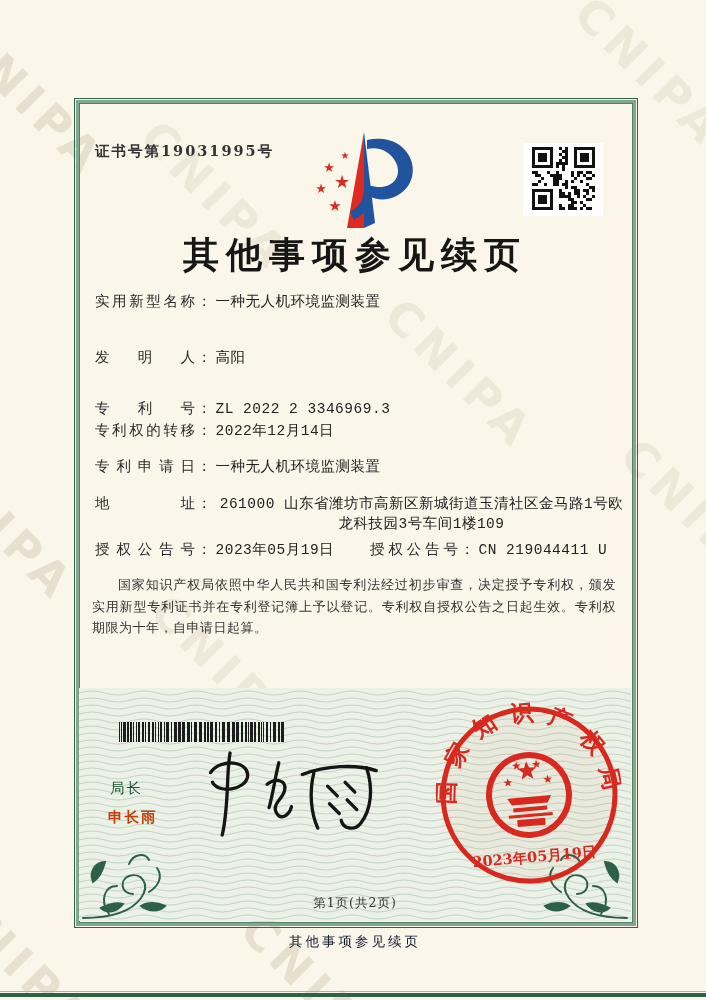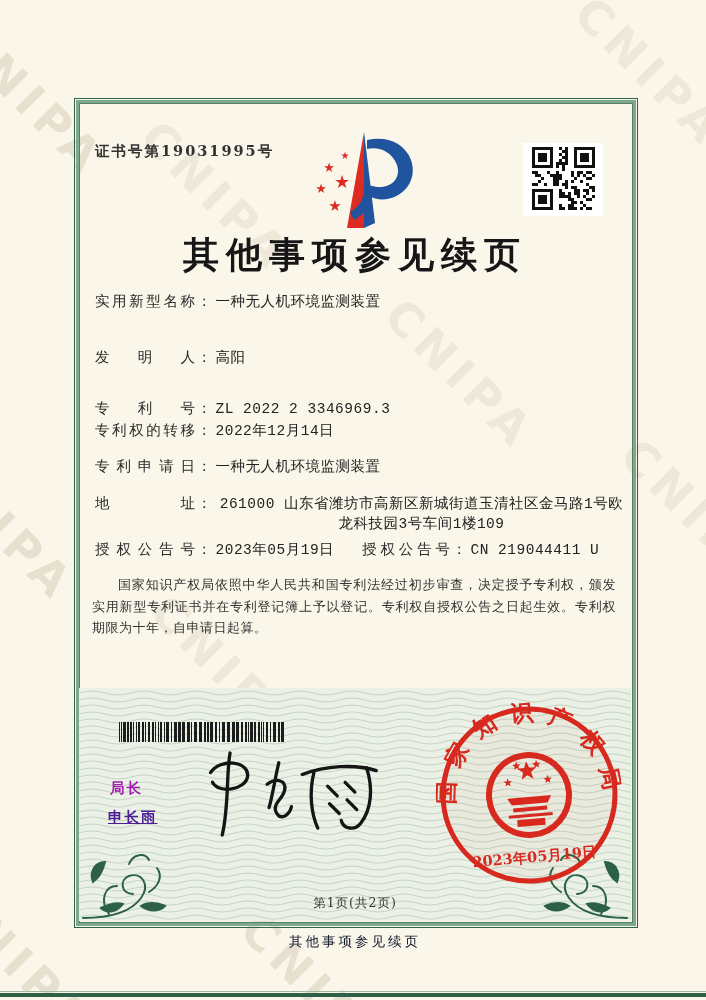--- a/index.html
+++ b/index.html
@@ -22,36 +22,36 @@
   .title{position:absolute;left:74px;top:231px;width:562px;text-align:center;
          font-size:36px;font-weight:700;letter-spacing:7px;color:#161616;}
   
   .row{position:absolute;left:95px;font-size:14.5px;line-height:20px;white-space:nowrap;font-family:Liberation Mono, monospace;}
   .lbl{display:inline-block;width:100px;text-align:justify;text-align-last:justify;color:#2a2a2a;vertical-align:top;}
   .lbl2{display:inline-block;width:88px;text-align:justify;text-align-last:justify;color:#2a2a2a;vertical-align:top;}
   .colon{display:inline-block;margin:0 4px 0 2px;color:#2a2a2a;vertical-align:top;}
   .val{display:inline-block;color:#222;letter-spacing:0.5px;vertical-align:top;}
   .addr .val{white-space:normal;width:412px;text-align:center;}
   .r1{top:292px}.r2{top:348px}.r3{top:399px}.r4{top:421px}.r5{top:457px}.r6{top:494px}.r7{top:540px}
-  .grp2{position:absolute;left:267px;top:0;}
+  .grp2{position:absolute;left:275px;top:0;}
   
   .legal{position:absolute;left:92px;top:574px;width:524px;}
   .legal p{margin:0 0 7px;font-size:13px;line-height:21.5px;letter-spacing:0.5px;
            text-indent:2em;color:#333;text-align:justify;}
   
   .guill{position:absolute;left:79px;top:688px;width:552px;height:233px;background:#ebf1e7;}
   .waves{position:absolute;left:79px;top:688px;}
   .flourish{position:absolute;top:836px;width:100px;height:86px;}
   .flourish.left{left:79px;}
   .flourish.right{left:531px;transform:scaleX(-1);}
   .barcode{position:absolute;left:119px;top:722px;width:168px;height:20px;}
-  .sig-title{position:absolute;left:110px;top:779px;font-size:14.5px;font-weight:700;
-             font-family:"DejaVu Sans","Liberation Sans",sans-serif;color:#a21caf;letter-spacing:2px;}
+  .sig-title{position:absolute;left:110px;top:779px;font-size:14.5px;font-weight:400;
+             font-family:"DejaVu Sans","Liberation Sans",sans-serif;color:#14532d;letter-spacing:2px;}
   .sig-name{position:absolute;left:108px;top:808px;font-size:14.5px;font-weight:700;
-            font-family:"DejaVu Sans","Liberation Sans",sans-serif;color:#4c1d95;letter-spacing:2px;text-decoration:underline;}
+            font-family:"DejaVu Sans","Liberation Sans",sans-serif;color:#c2410c;letter-spacing:2px;}
   .sig-svg{position:absolute;left:193px;top:744px;}
   .seal{position:absolute;left:436px;top:702px;width:186px;height:186px;transform:rotate(-5deg);}
   .pageno{position:absolute;left:74px;top:895px;width:562px;text-align:center;
           font-size:12.5px;color:#333;letter-spacing:1px;}
   .note{position:absolute;left:74px;top:933px;width:562px;text-align:center;
         font-size:13.5px;color:#0f172a;letter-spacing:3px;}
   .bline1{position:absolute;left:0;top:991px;width:706px;height:1px;background:#9db9a6;}
   .bline2{position:absolute;left:0;top:993px;width:706px;height:4px;background:#2e6148;}
 </style>
 </head>

